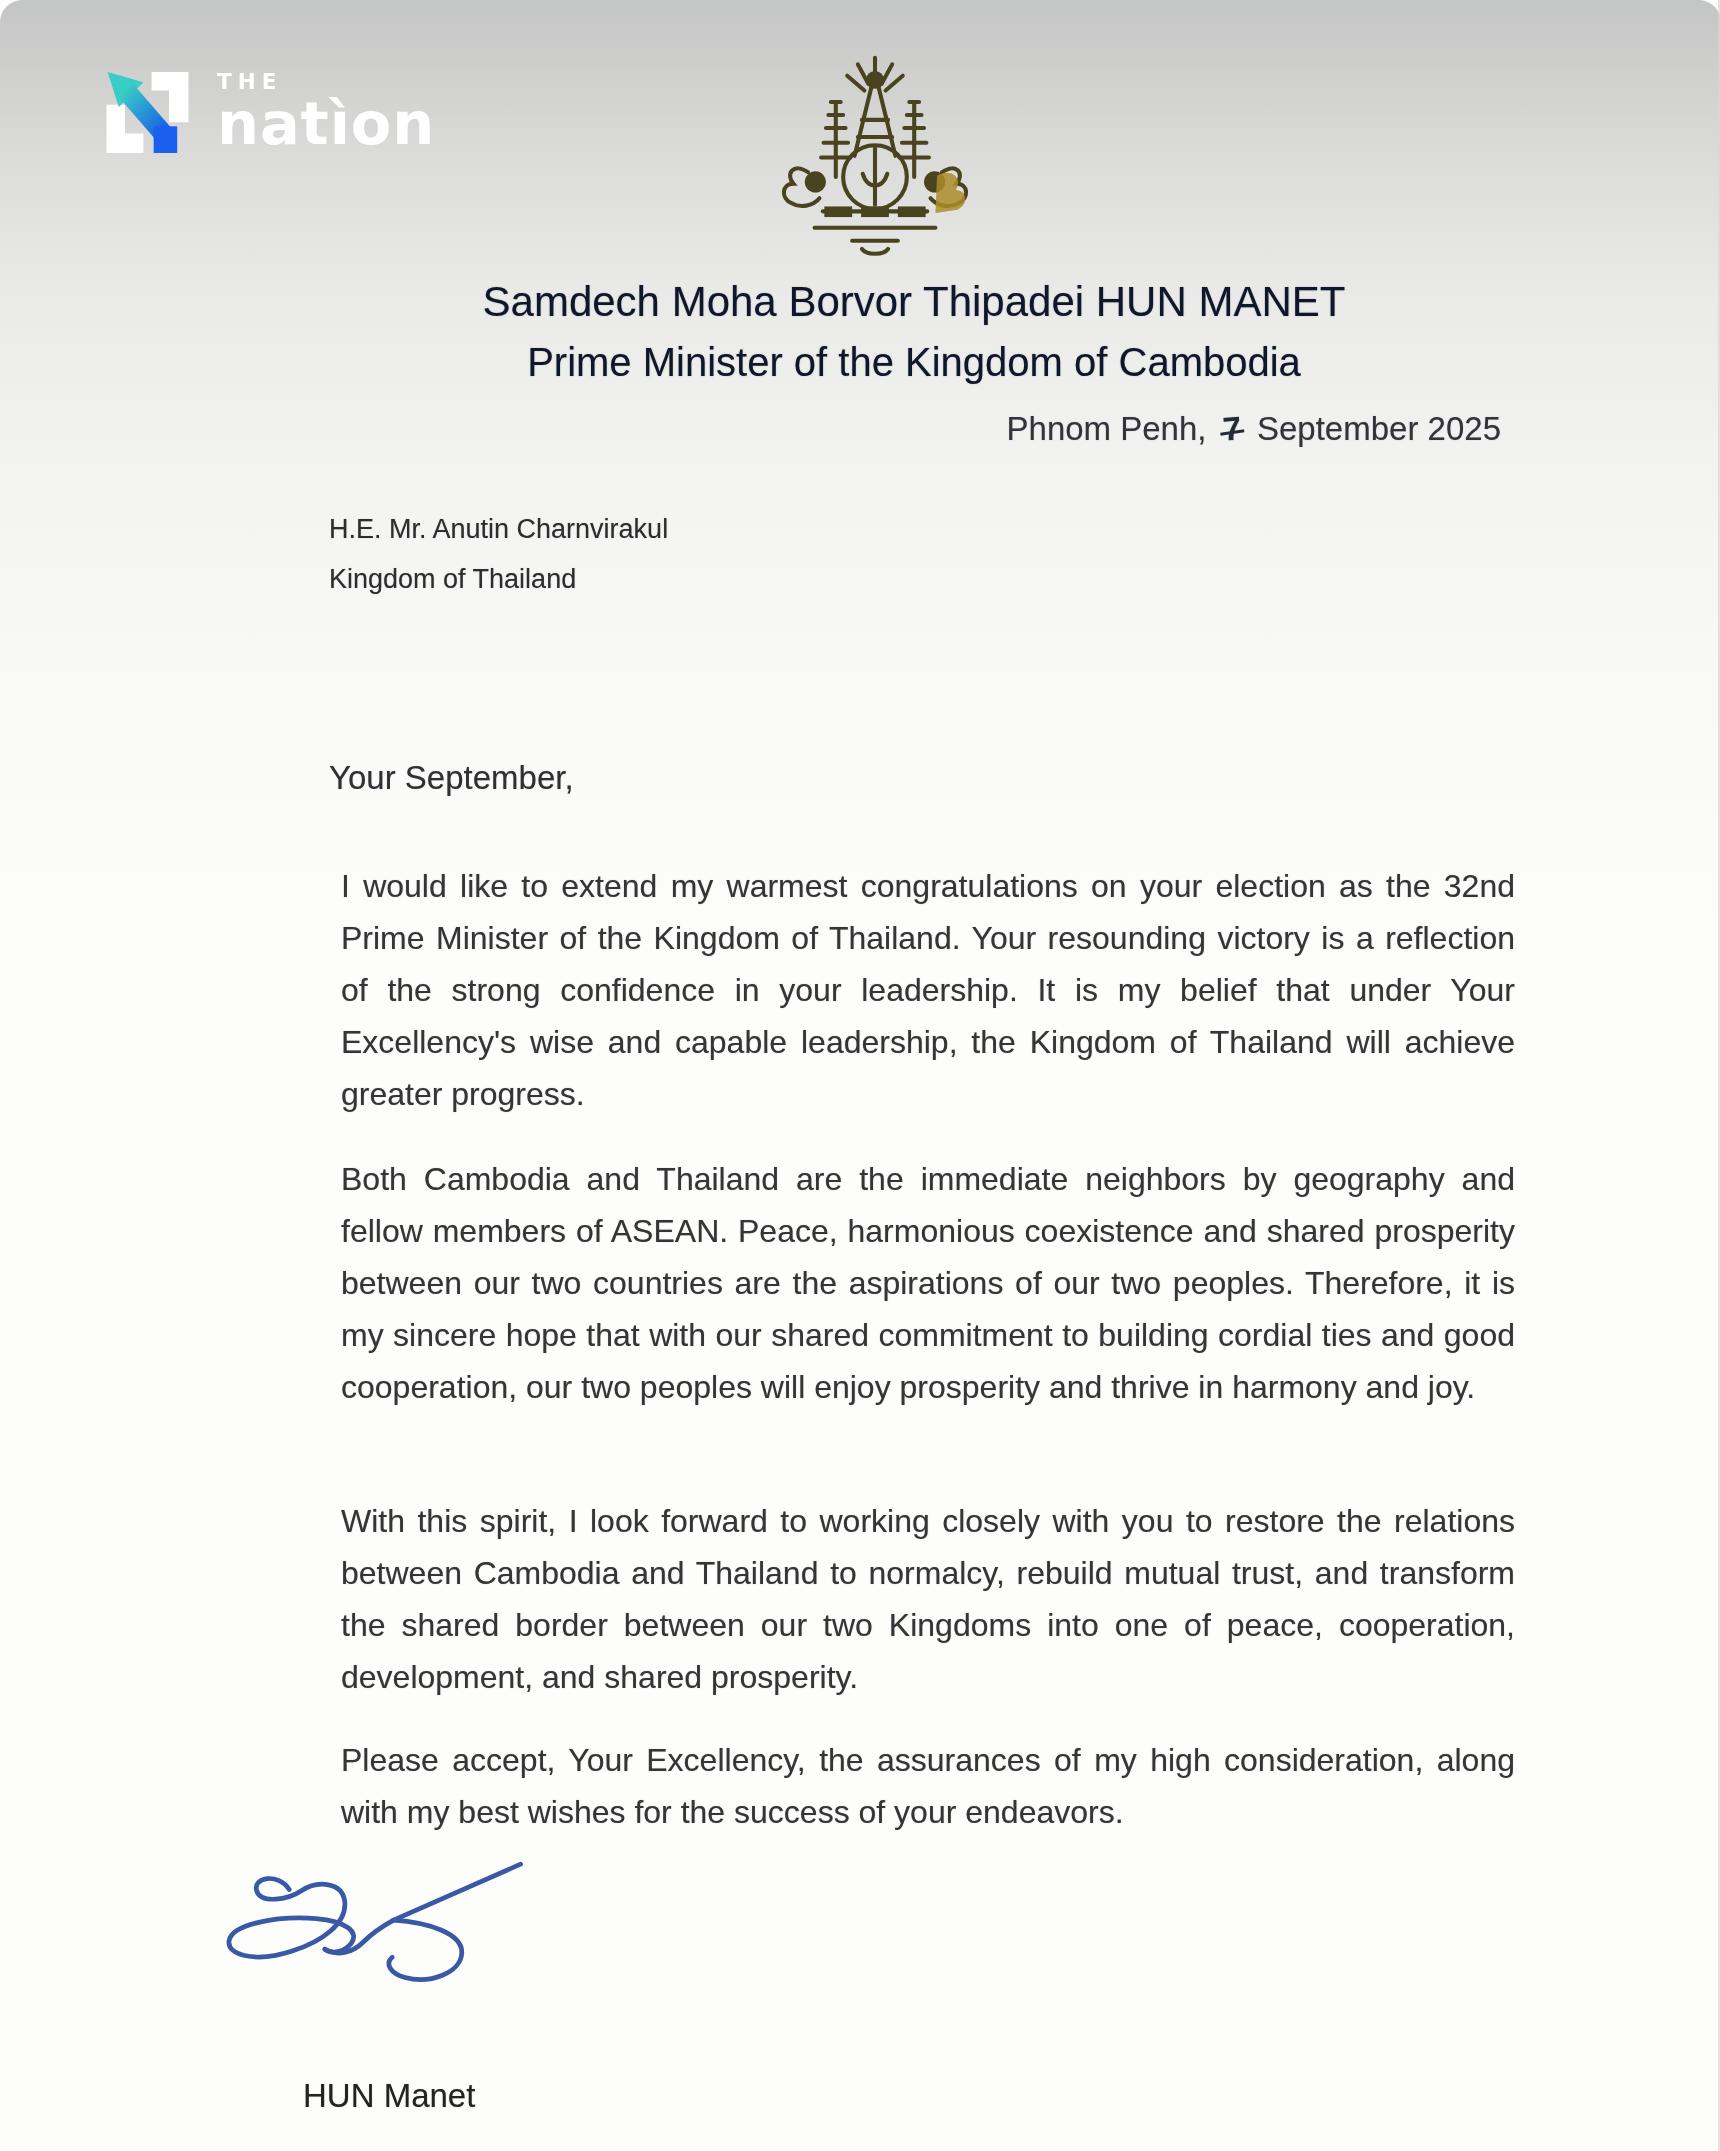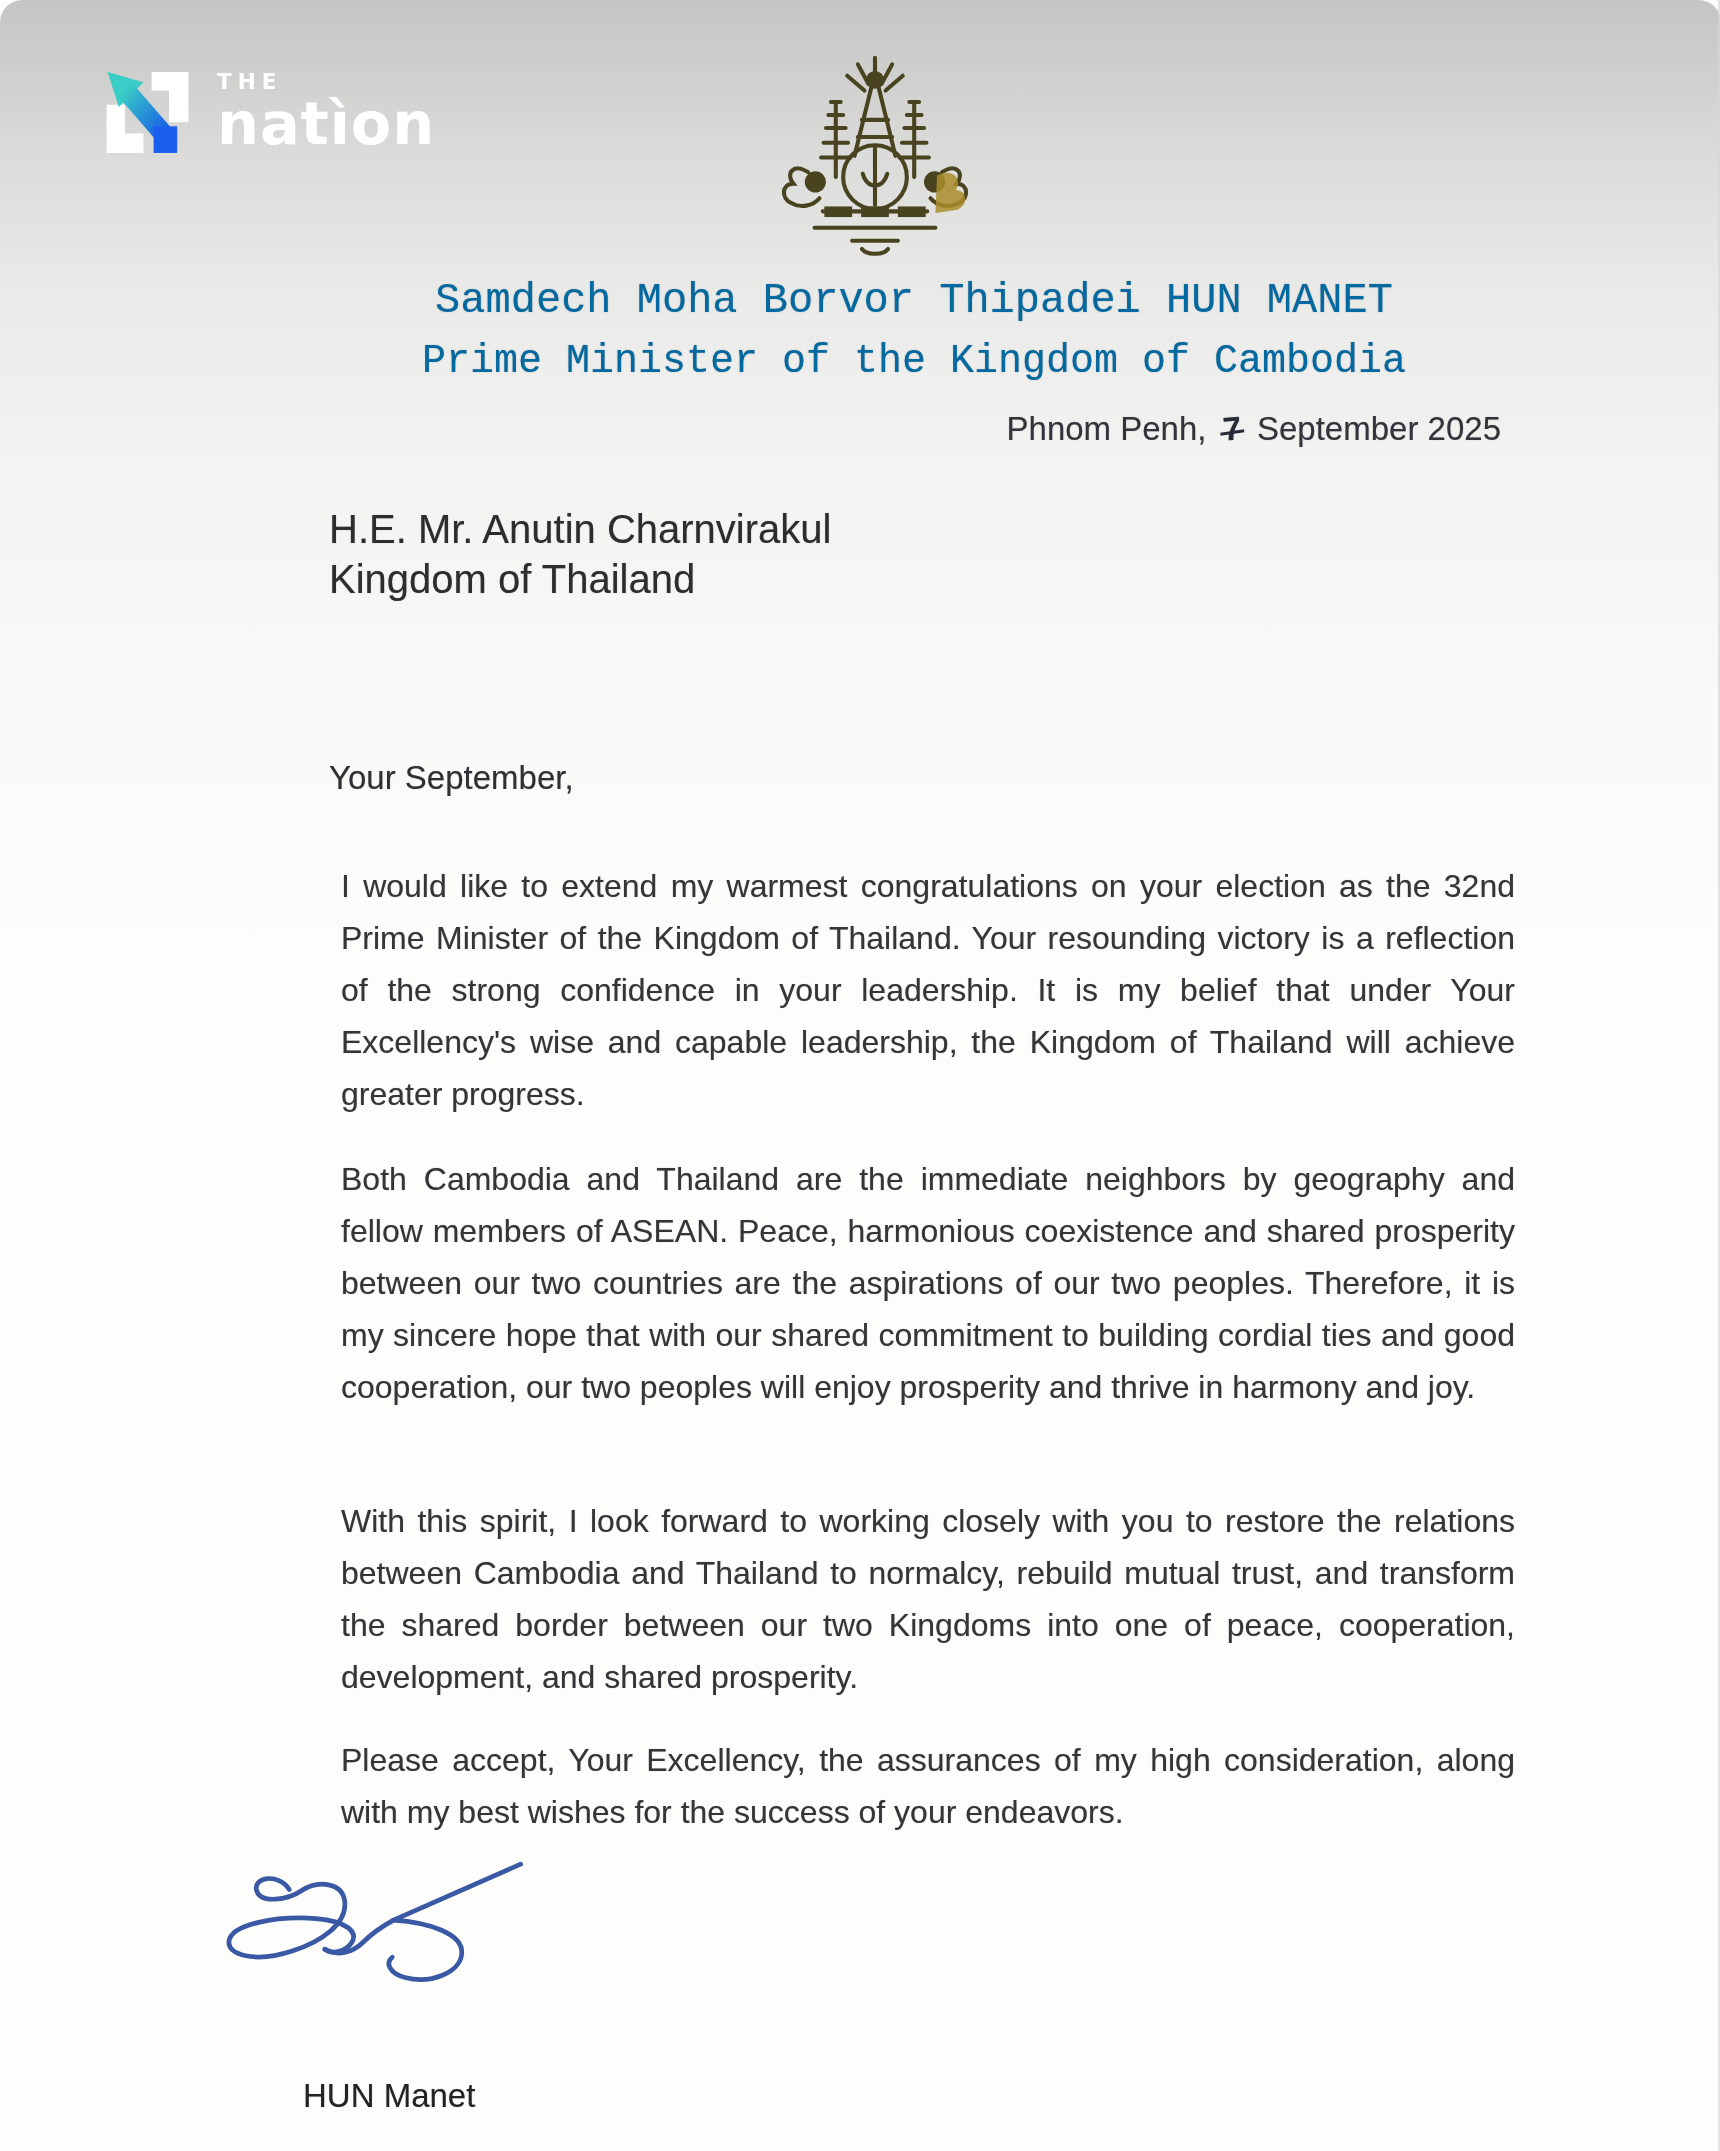--- a/index.html
+++ b/index.html
@@ -24,38 +24,38 @@
        font-size:21.5px;letter-spacing:6px;line-height:26px;}
   .nation{color:#ffffff;font-family:"DejaVu Sans",sans-serif;font-weight:bold;
        font-size:59px;line-height:57px;letter-spacing:0.9px;}
 
   
   .crest{position:absolute;left:777px;top:50px;width:196px;height:210px;}
 
   
   .letterhead{
     position:absolute;left:327px;top:275px;width:1174px;text-align:center;
-    font-family:Liberation Mono, monospace;color:#0369a1;
+    font-family:Liberation Sans, sans-serif;color:#0f172a;
     text-shadow:0 0 1.3px rgba(70,70,80,.45);
   }
   .lh1{font-size:42px;line-height:53px;}
   .lh2{font-size:40px;line-height:52px;margin-top:8px;}
 
   .scan{text-shadow:0 0 1px rgba(45,45,45,.38);}
 
   
   .dateline{position:absolute;left:327px;top:410px;width:1174px;text-align:right;
     font-size:33px;color:#33343b;}
   .seven{display:inline-block;position:relative;font-weight:700;color:#262b38;
     transform:rotate(-5deg);margin:0 6.9px;}
   .seven::after{content:"";position:absolute;left:-3.4px;top:20.6px;width:24px;height:3.4px;
     background:#262b38;transform:rotate(-3deg);}
 
   
-  .recipient{position:absolute;left:329px;top:504px;font-size:40px;line-height:50px;color:#2d2d2f;}
+  .recipient{position:absolute;left:329px;top:504px;font-size:27px;line-height:50px;color:#2d2d2f;}
   .underlined{text-decoration:underline;text-underline-offset:6px;text-decoration-thickness:1.7px;}
 
   .salutation{position:absolute;left:329px;top:759px;font-size:33px;color:#303034;}
 
   .para{
     position:absolute;left:328px;width:1174px;margin:13px;
     font-size:32px;line-height:52px;color:#353537;
     text-align:justify;text-align-last:left;
   }
   .p1{top:847px;} .p2{top:1140px;} .p3{top:1482px;} .p4{top:1721px;}

